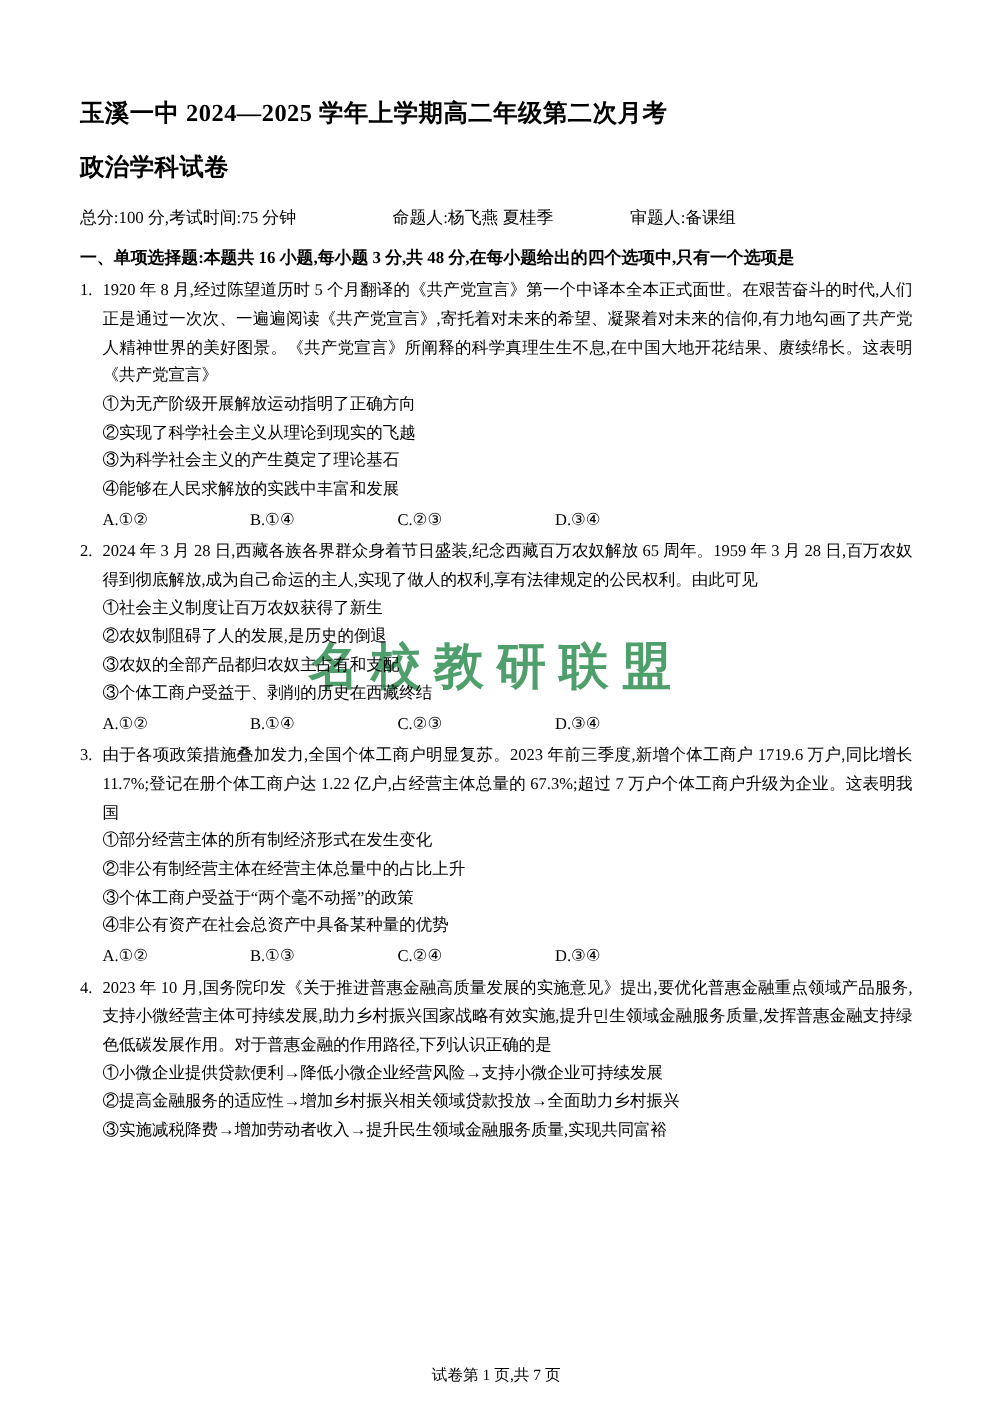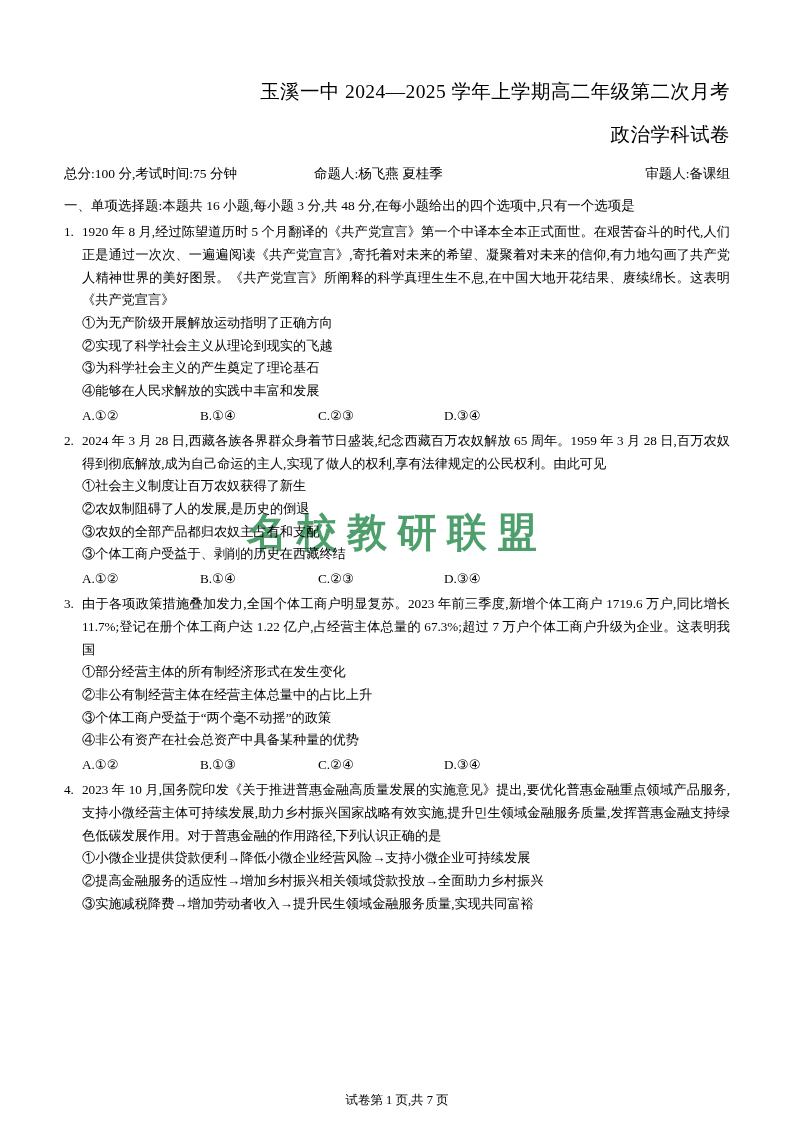--- a/index.html
+++ b/index.html
@@ -35,40 +35,40 @@
     opacity: 0.75;
     pointer-events: none;
     z-index: 0;
     user-select: none;
   }
   .content {
     position: relative;
     z-index: 1;
   }
   .title1, .title2 {
-    text-align: right;
-    font-weight: normal;
+    text-align: left;
+    font-weight: bold;
     font-size: 19.5px;
     line-height: 1.6;
     letter-spacing: 0.4px;
   }
   .title1 { margin: 14px 0 2px 0; }
   .title2 { margin: 12px 0 14px 0; }
   .metaline {
     font-size: 13.5px;
     display: flex;
     margin: 6px 0 9px 0;
     line-height: 1.5;
   }
   .metaline .m1 { width: 250px; }
   .metaline .m2 { width: 190px; }
-  .metaline .m3 { flex: 1; text-align: right; }
+  .metaline .m3 { flex: 1; }
   .sectionhead {
     font-size: 13.5px;
-    font-weight: normal;
+    font-weight: bold;
     line-height: 1.75;
     margin-bottom: 4px;
     text-indent: 0;
   }
   .sectionhead .ind {
     display: block;
     text-indent: 28px;
   }
   .q {
     font-size: 13.2px;

